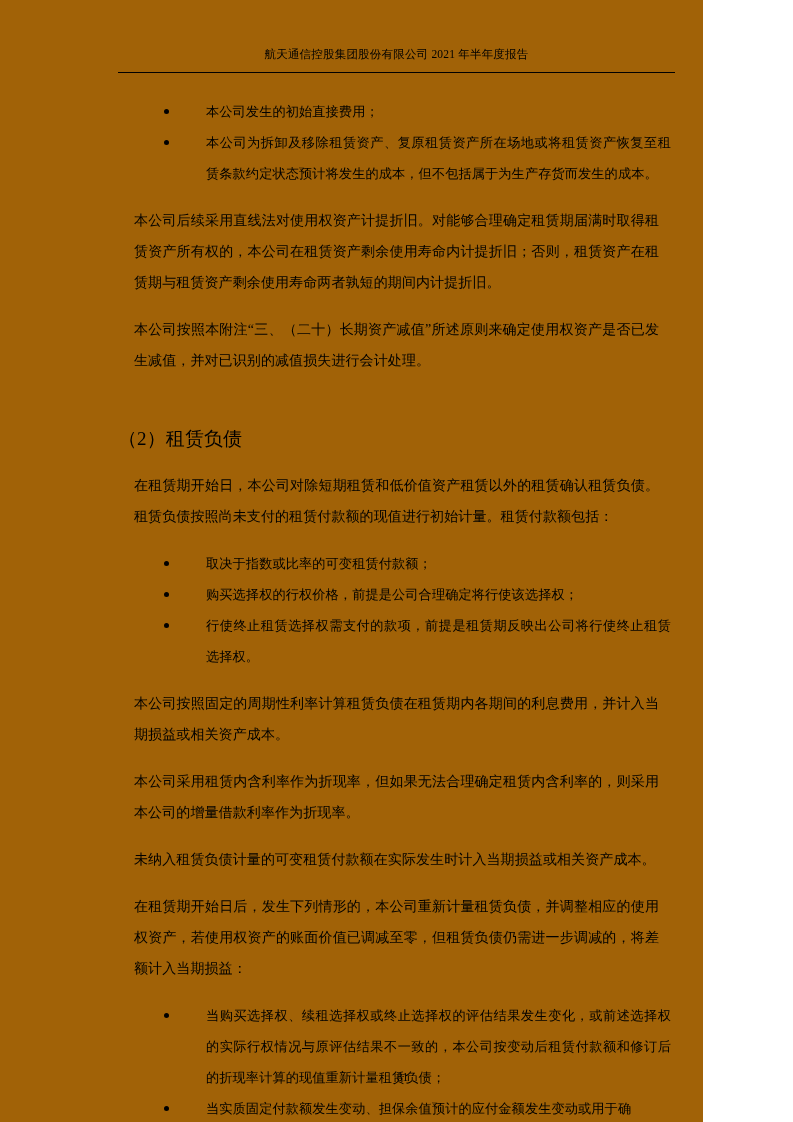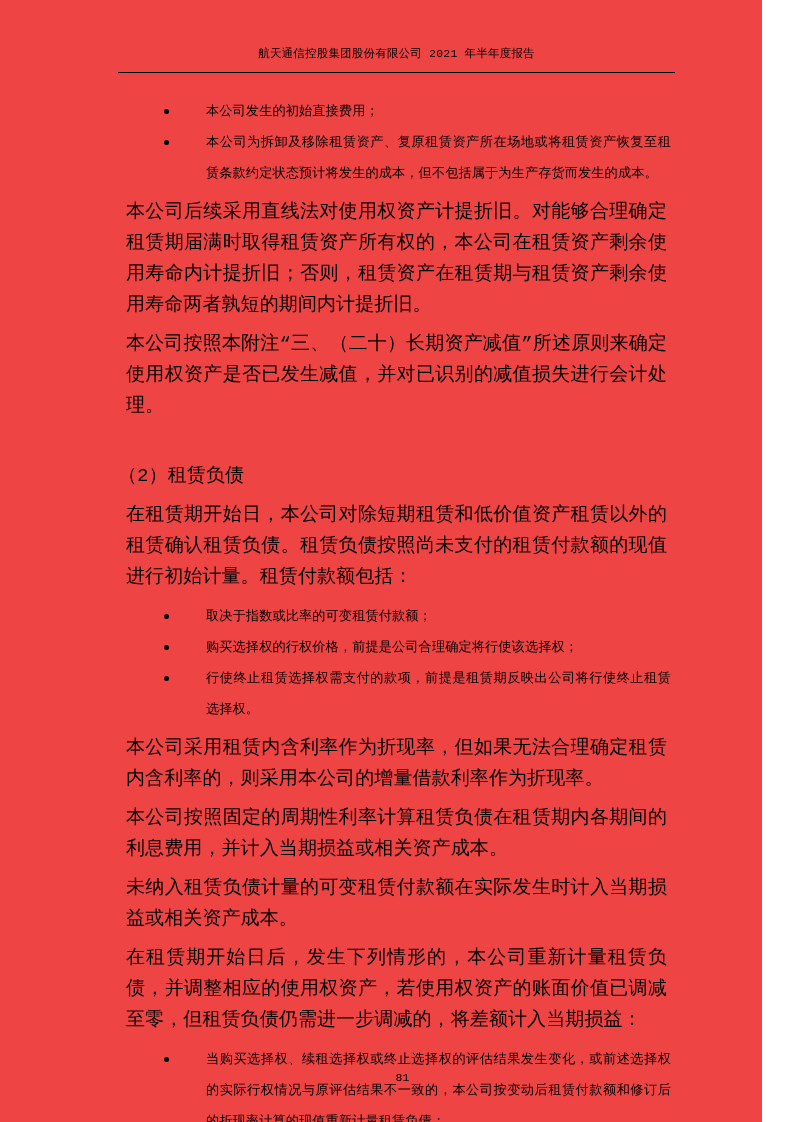--- a/index.html
+++ b/index.html
@@ -2,25 +2,25 @@
 <html><head>
 <meta charset="utf-8">
 <style>
   html, body {
     margin: 0;
     padding: 0;
     background: #ffffff;
   }
   .page {
     position: relative;
-    width: 762px;
+    width: 703px;
     height: 1122px;
-    background: #ef4444;
+    background: #a16207;
     box-sizing: border-box;
-    font-family: Liberation Mono, monospace;
+    font-family: Liberation Serif, serif;
     color: #000000;
     overflow: hidden;
   }
   .header {
     position: absolute;
     top: 46px;
     left: 118px;
     width: 557px;
     text-align: center;
     font-size: 11.5px;
@@ -35,22 +35,22 @@
     height: 0;
     border-top: 1px solid #000000;
   }
   .content {
     position: absolute;
     top: 92px;
     left: 118px;
     width: 557px;
   }
   p.body-text {
-    margin: 8px;
-    font-size: 19px;
+    margin: 16px;
+    font-size: 14px;
     line-height: 31px;
     text-align: justify;
     text-justify: inter-ideograph;
     letter-spacing: 0.1px;
   }
   ul.bullets {
     margin: 4px;
     padding: 0;
     list-style: none;
   }
@@ -119,23 +119,23 @@
     <p class="section-head">（2）租赁负债</p>
 
     <p class="body-text">在租赁期开始日，本公司对除短期租赁和低价值资产租赁以外的租赁确认租赁负债。租赁负债按照尚未支付的租赁付款额的现值进行初始计量。租赁付款额包括：</p>
 
     <ul class="bullets">
       <li><span class="dot"></span><span>取决于指数或比率的可变租赁付款额；</span></li>
       <li><span class="dot"></span><span>购买选择权的行权价格，前提是公司合理确定将行使该选择权；</span></li>
       <li><span class="dot"></span><span>行使终止租赁选择权需支付的款项，前提是租赁期反映出公司将行使终止租赁选择权。</span></li>
     </ul>
 
+    <p class="body-text">本公司按照固定的周期性利率计算租赁负债在租赁期内各期间的利息费用，并计入当期损益或相关资产成本。</p>
+
     <p class="body-text">本公司采用租赁内含利率作为折现率，但如果无法合理确定租赁内含利率的，则采用本公司的增量借款利率作为折现率。</p>
-
-    <p class="body-text">本公司按照固定的周期性利率计算租赁负债在租赁期内各期间的利息费用，并计入当期损益或相关资产成本。</p>
 
     <p class="body-text">未纳入租赁负债计量的可变租赁付款额在实际发生时计入当期损益或相关资产成本。</p>
 
     <p class="body-text">在租赁期开始日后，发生下列情形的，本公司重新计量租赁负债，并调整相应的使用权资产，若使用权资产的账面价值已调减至零，但租赁负债仍需进一步调减的，将差额计入当期损益：</p>
 
     <ul class="bullets">
       <li><span class="dot"></span><span>当购买选择权、续租选择权或终止选择权的评估结果发生变化，或前述选择权的实际行权情况与原评估结果不一致的，本公司按变动后租赁付款额和修订后的折现率计算的现值重新计量租赁负债；</span></li>
       <li><span class="dot"></span><span>当实质固定付款额发生变动、担保余值预计的应付金额发生变动或用于确</span></li>
     </ul>
 

